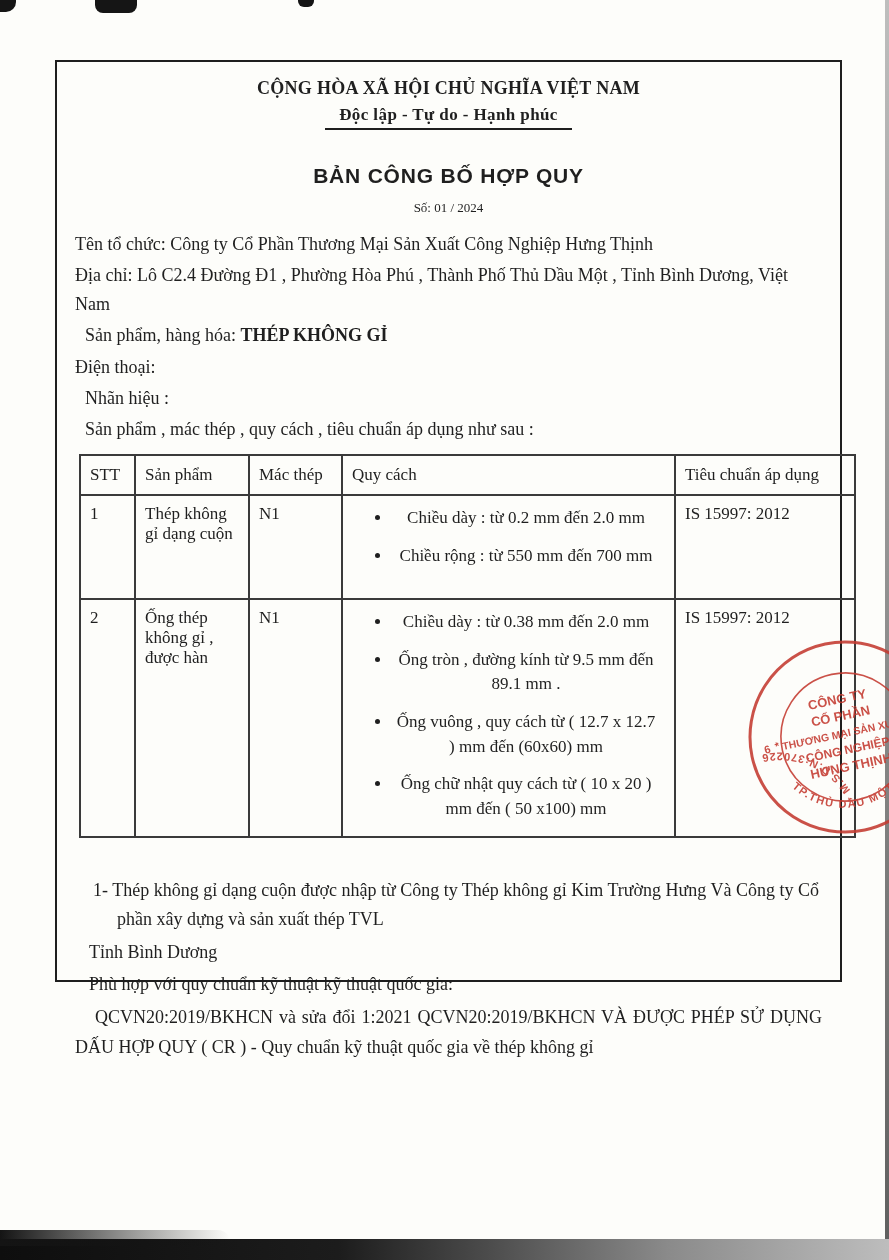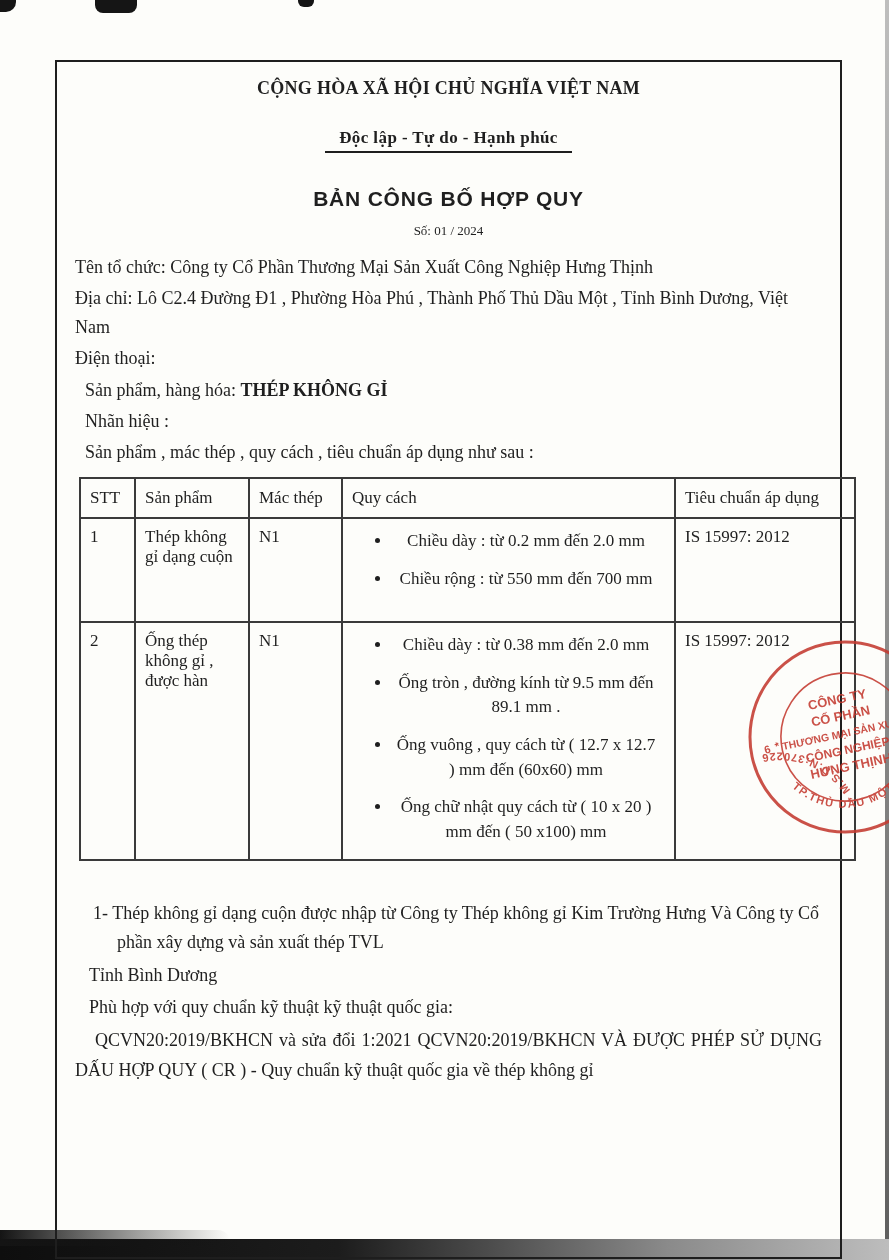--- a/index.html
+++ b/index.html
@@ -19,35 +19,34 @@
   .art-top-blob1 { left: 95px; top: 0; width: 42px; height: 13px; border-radius: 0 0 8px 8px; }
   .art-top-blob2 { left: 298px; top: 0; width: 16px; height: 7px; border-radius: 0 0 6px 6px; }
   .art-right-line { right: 0; top: 0; width: 4px; height: 100%; background: linear-gradient(to bottom, #a9a9a9, #5c5c5c 60%, #2a2a2a); opacity: .75; }
   .art-bottom-band { left: 0; bottom: 0; width: 100%; height: 21px; background: linear-gradient(to right, #0e0e0e 0%, #1c1c1c 38%, #4c4c4c 55%, #8a8a8a 75%, #bdbdbd 100%); }
   .art-bottom-corner { left: 0; bottom: 14px; width: 230px; height: 16px; background: linear-gradient(to right, #141414, rgba(20,20,20,0)); border-top-right-radius: 12px; }
 
   
   .frame {
     position: absolute;
     left: 55px; top: 60px;
-    width: 787px; height: 1199px;
+    width: 787px; height: 922px;
     border: 2px solid #1e1e1e;
     padding: 16px 18px 0 18px;
     background: transparent;
   }
 
   .nat-title { text-align: center; font-weight: bold; font-size: 18px; letter-spacing: .3px; }
   .motto-wrap { text-align: center; margin-top: 6px; }
   .motto {
     display: inline-block;
     font-weight: bold; font-size: 17px;
     padding: 0 14px 3px 14px;
     border-bottom: 2px solid #1e1e1e;
     letter-spacing: .4px;
-    margin-top: 23px;
   }
   .doc-title {
     text-align: center; margin-top: 34px;
     font-family: "Liberation Sans", sans-serif;
     font-weight: bold; font-size: 21px; letter-spacing: .8px;
   }
   .doc-number { text-align: center; margin-top: 12px; font-size: 13px; }
 
   .info { margin-top: 14px; }
   .para { font-size: 18px; line-height: 1.62; margin: 2px 0; }
@@ -117,22 +116,22 @@
     <div class="motto-wrap">
       <span class="motto">Độc lập - Tự do - Hạnh phúc</span>
     </div>
 
     <div class="doc-title">BẢN CÔNG BỐ HỢP QUY</div>
     <div class="doc-number">Số: 01 / 2024</div>
 
     <div class="info">
       <p class="para">Tên tổ chức: Công ty Cổ Phần Thương Mại Sản Xuất Công Nghiệp Hưng Thịnh</p>
       <p class="para">Địa chỉ: Lô C2.4 Đường Đ1 , Phường Hòa Phú , Thành Phố Thủ Dầu Một , Tỉnh Bình Dương, Việt Nam</p>
+      <p class="para indent"><span>Sản phẩm, hàng hóa: </span><span class="bold">THÉP KHÔNG GỈ</span></p>
       <p class="para">Điện thoại:</p>
-      <p class="para indent"><span>Sản phẩm, hàng hóa: </span><span class="bold">THÉP KHÔNG GỈ</span></p>
       <p class="para indent">Nhãn hiệu :</p>
       <p class="para indent">Sản phẩm , mác thép , quy cách , tiêu chuẩn áp dụng như sau :</p>
     </div>
 
     <table class="spec">
       <colgroup>
         <col class="c-stt">
           <col class="c-prod">
           <col class="c-grade">
           <col class="c-spec">

